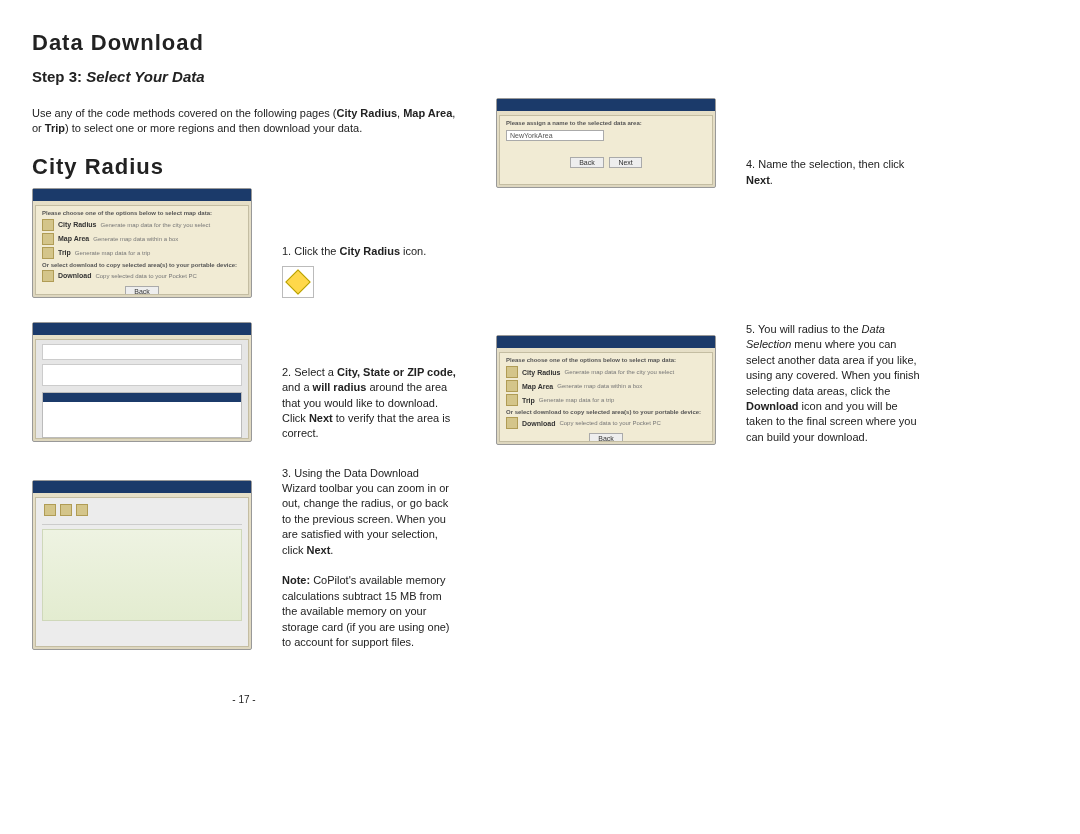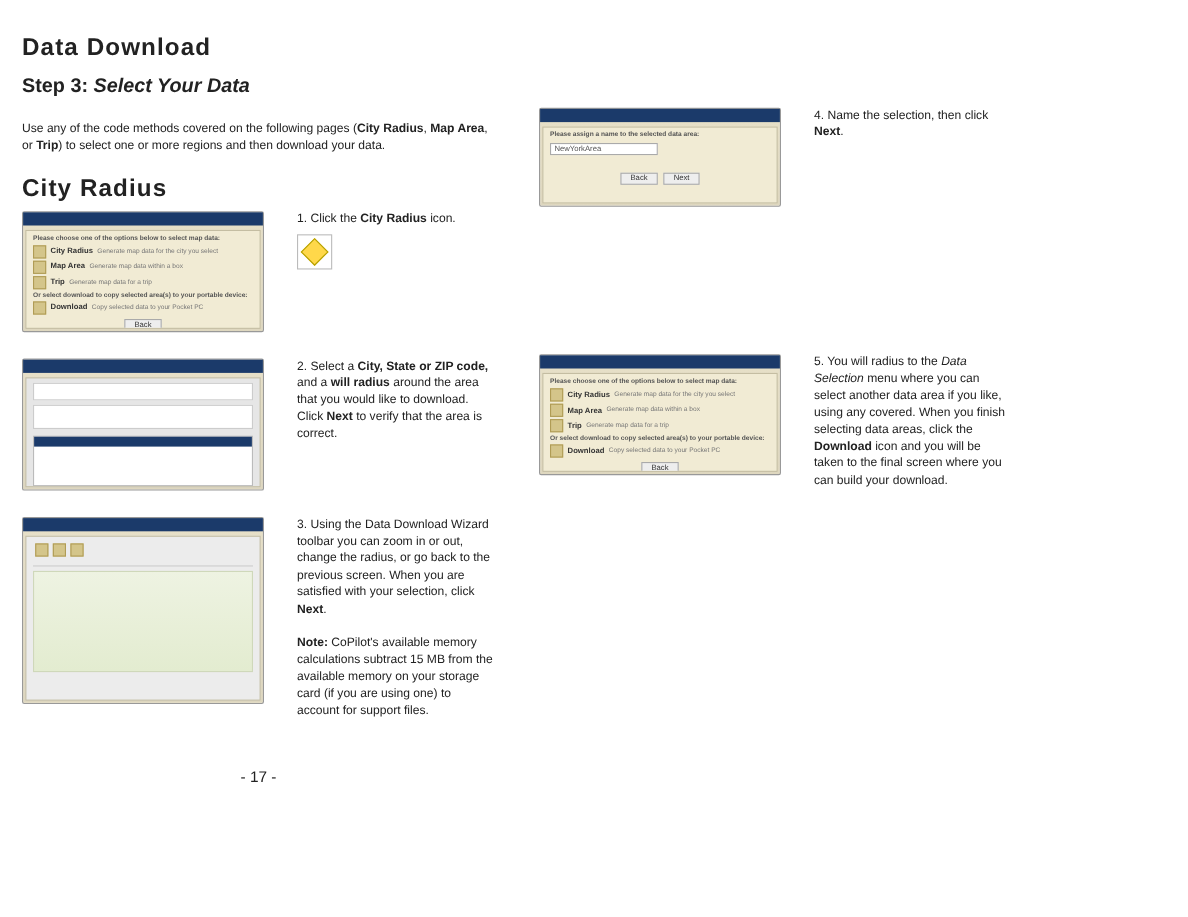--- a/index.html
+++ b/index.html
@@ -8,50 +8,50 @@
     background: #fff;
     font-family: Arial, Helvetica, sans-serif;
     font-size: 11px;
     color: #222;
     width: 1080px;
   }
   .page {
     display: flex;
     width: 960px;
     box-sizing: border-box;
-    padding: 30px 40px 20px 20px;
+    padding: 30px 40px 20px 32px;
   }
   .col {
     width: 50%;
     display: flex;
     flex-direction: column;
     box-sizing: border-box;
   }
   .col-left { padding-right: 20px; }
   .col-right { padding-left: 20px; }
   h1 {
     font-size: 22px;
     letter-spacing: 1px;
     margin: 0 0 8px 0;
     font-weight: bold;
   }
   h2 {
-    font-size: 18px;
+    font-size: 15px;
     font-weight: bold;
     margin: 4px 0 10px 0;
   }
   h2 .italic { font-style: italic; }
   .intro {
     font-size: 11px;
     line-height: 1.35;
     margin-bottom: 18px;
   }
   .row {
     display: flex;
-    align-items: flex-start;
+    align-items: flex-end;
     margin-bottom: 24px;
   }
   .shot {
     width: 220px;
     height: 110px;
     background: linear-gradient(#e7e0c8,#ded7bf);
     border: 1px solid #999;
     border-radius: 2px;
     margin-right: 30px;
     box-sizing: border-box;
@@ -103,21 +103,21 @@
   }
   .icon-city-radius span{
     display:inline-block;
     width:16px;height:16px;
     transform:rotate(45deg);
     background:#ffd84a;
     border:1px solid #b5a000;
   }
   .pagenum{
     text-align:center;
-    font-size:14px;
+    font-size:10px;
     margin-top:auto;
     padding-top:20px;
   }
 </style>
 </head>
 <body>
 
 <div class="page">
 
   <div class="col col-left">

